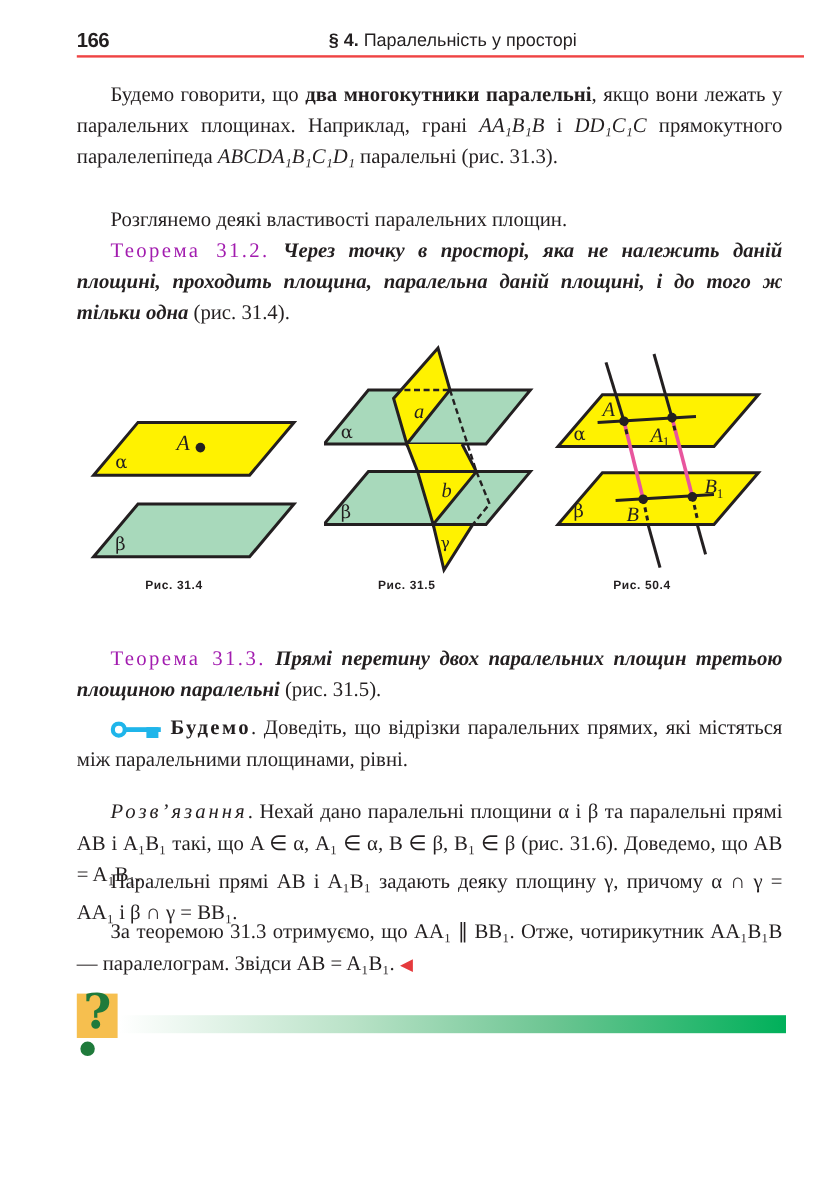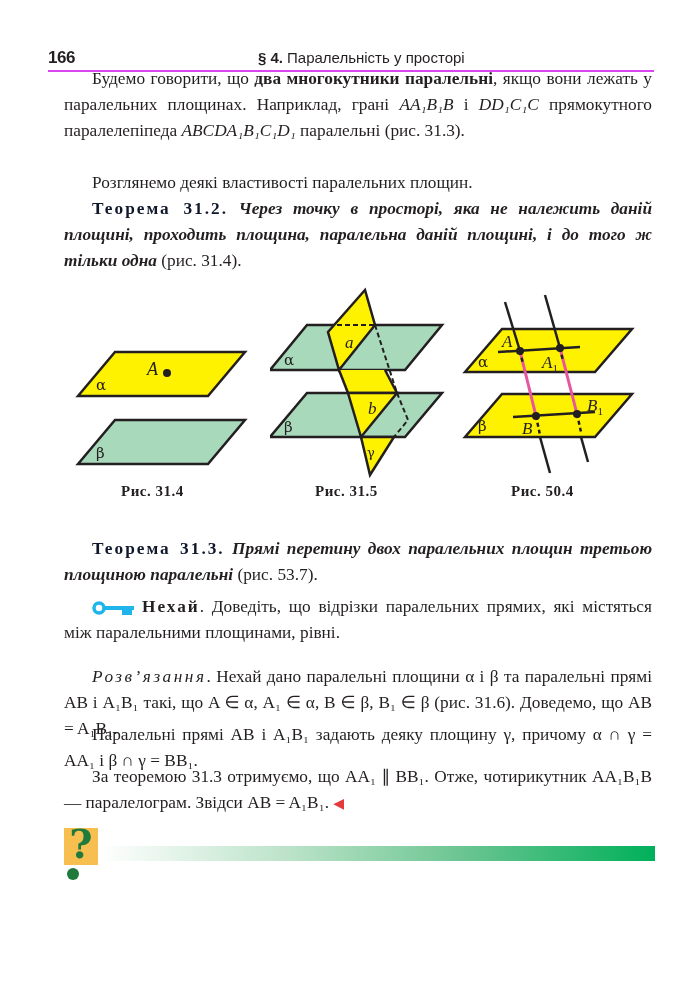--- a/index.html
+++ b/index.html
@@ -1,30 +1,30 @@
 <!DOCTYPE html>
 <html><head>
 <meta charset="utf-8">
 <style>
   html, body { margin:0; padding:0; background:#ffffff; }
   body { width:695px; height:995px; position:relative; overflow:hidden; font-family:"DejaVu Serif", serif; color:#231f20; }
-  .header { position:absolute; left:48px; top:22px; width:606px; height:24px; border-bottom:2px solid #d946ef;margin-top:24px; }
+  .header { position:absolute; left:64px; top:22px; width:606px; height:24px; border-bottom:2px solid #ef4444; }
   .page-num { position:absolute; left:0; top:2px; font-family:"Liberation Sans", sans-serif; font-weight:bold; font-size:17px; letter-spacing:-0.5px; }
   .section-title { position:absolute; left:210px; top:3px; font-family:"Liberation Sans", sans-serif; font-size:15px; }
   .section-title b { font-weight:bold; margin-right:4px; }
   .txt { position:absolute; left:64px; width:588px; font-family:"Liberation Serif", serif; font-size:17.3px; line-height:26px; text-align:justify; }
   .indent { text-indent:28px; }
   .math { font-style:italic; }
-  .thm-label { color:#0f172a; letter-spacing:2px; font-weight:bold; }
+  .thm-label { color:#a21caf; letter-spacing:2px; font-weight:normal; }
   .thm-text { font-weight:bold; font-style:italic; }
   .spaced { letter-spacing:2px; font-weight:bold; }
   .spaced-it { letter-spacing:2.5px; font-style:italic; }
   .red-tri { color:#e53a3d; font-size:14px; }
   .fig { position:absolute; }
-  .caption { position:absolute; font-family:Liberation Serif, serif; font-weight:bold; font-size:15px; letter-spacing:0.5px; }
+  .caption { position:absolute; font-family:Liberation Sans, sans-serif; font-weight:bold; font-size:10px; letter-spacing:0.5px; }
   .key { display:inline-block; width:44px; height:14px; position:relative; vertical-align:middle; margin-right:6px; }
   .q-box { position:absolute; left:64px; top:828px; width:34px; height:37px; background:#f6bf4f; }
   .q-mark { position:absolute; left:0; top:-8px; width:34px; text-align:center; font-family:"DejaVu Serif", serif; font-weight:bold; font-size:40px; color:#1f7a3b; }
   .q-dot { position:absolute; left:67px; top:868px; width:12px; height:12px; border-radius:50%; background:#1f7a3b; }
   .q-bar { position:absolute; left:100px; top:846px; width:555px; height:15px; background:linear-gradient(to right, #ffffff 0%, #b9e2c7 35%, #6cc592 65%, #00b05a 100%); }
   .questions { position:absolute; left:88px; top:874px; font-family:"Liberation Sans", sans-serif; font-size:15px; line-height:27px; color:#333; }
   .questions b { color:#231f20; }
 </style>
 </head>
 <body>
@@ -106,31 +106,31 @@
   <text x="52" y="67" font-family="Liberation Serif, serif" font-style="italic" font-size="17" fill="#231f20">A</text>
   <text x="92" y="88" font-family="Liberation Serif, serif" font-style="italic" font-size="17" fill="#231f20">A<tspan font-size="11" dy="4" font-style="normal">1</tspan></text>
   <text x="137" y="131" font-family="Liberation Serif, serif" font-style="italic" font-size="17" fill="#231f20">B<tspan font-size="11" dy="4" font-style="normal">1</tspan></text>
   <text x="72" y="154" font-family="Liberation Serif, serif" font-style="italic" font-size="17" fill="#231f20">B</text>
   <text x="28" y="87" font-family="DejaVu Serif, serif" font-size="15" fill="#231f20">α</text>
   <text x="28" y="151" font-family="DejaVu Serif, serif" font-size="15" fill="#231f20">β</text>
 </svg>
 <div class="caption" style="left:511px;top:483px;">Рис. 50.4</div>
 
 <div class="txt indent" style="top:536px;">
-  <span class="thm-label">Теорема 31.3.</span> <span class="thm-text">Прямі перетину двох паралельних площин третьою площиною паралельні</span><span> (рис. 53.7).</span>
+  <span class="thm-label">Теорема 31.3.</span> <span class="thm-text">Прямі перетину двох паралельних площин третьою площиною паралельні</span><span> (рис. 31.5).</span>
 </div>
 
 <div class="txt indent" style="top:594px;">
   <span class="key">
     <svg width="44" height="14" style="position:absolute;left:0;top:0;">
       <circle cx="7" cy="7" r="5" fill="none" stroke="#1fb5ea" stroke-width="3.5"></circle>
       <rect x="12" y="5" width="30" height="4" fill="#1fb5ea"></rect>
       <rect x="30" y="5" width="10" height="9" fill="#1fb5ea"></rect>
     </svg>
-  </span><span class="spaced">Нехай</span><span>. Доведіть, що відрізки паралельних прямих, які містяться між паралельними площинами, рівні.</span>
+  </span><span class="spaced">Будемо</span><span>. Доведіть, що відрізки паралельних прямих, які містяться між паралельними площинами, рівні.</span>
 </div>
 
 <div class="txt indent" style="top:664px;">
   <span class="spaced-it">Розв’язання</span><span>. Нехай дано паралельні площини α і β та паралельні прямі AB і A₁B₁ такі, що A ∈ α, A₁ ∈ α, B ∈ β, B₁ ∈ β (рис. 31.6). Доведемо, що AB = A₁B₁.</span>
 </div>
 <div class="txt indent" style="top:722px;">Паралельні прямі AB і A₁B₁ задають деяку площину γ, причому α ∩ γ = AA₁ і β ∩ γ = BB₁.</div>
 <div class="txt indent" style="top:764px;">
   <span>За теоремою 31.3 отримуємо, що AA₁ ∥ BB₁. Отже, чотирикутник AA₁B₁B — паралелограм. Звідси AB = A₁B₁.</span> <span class="red-tri">◀</span>
 </div>
 

